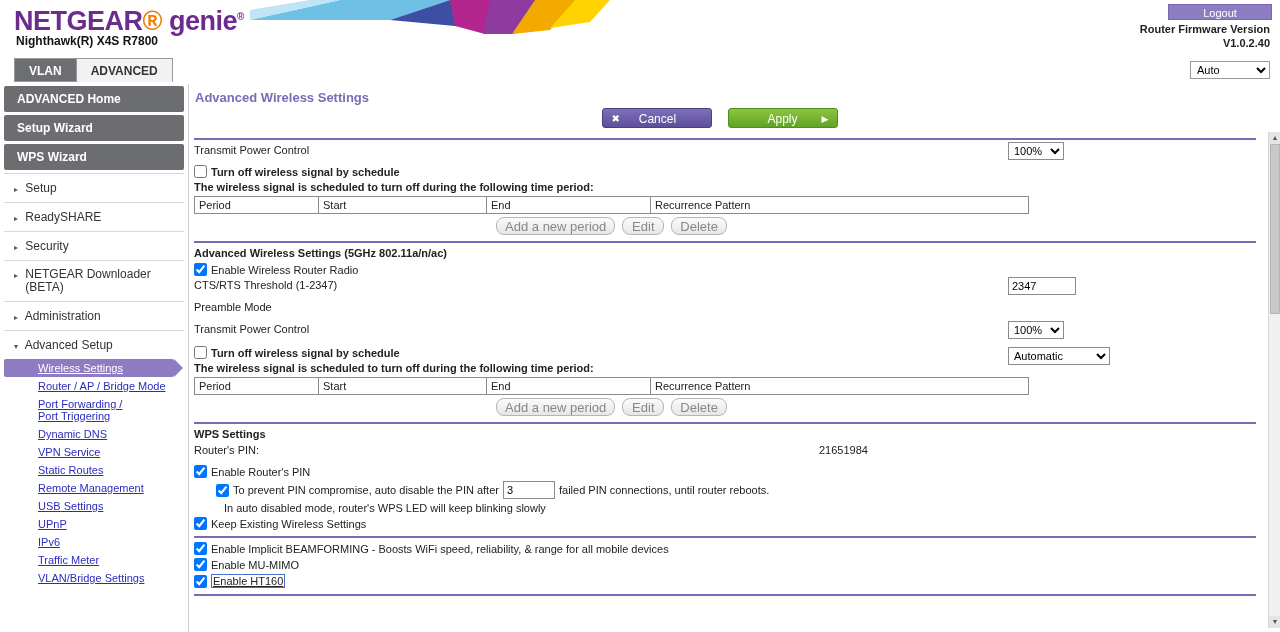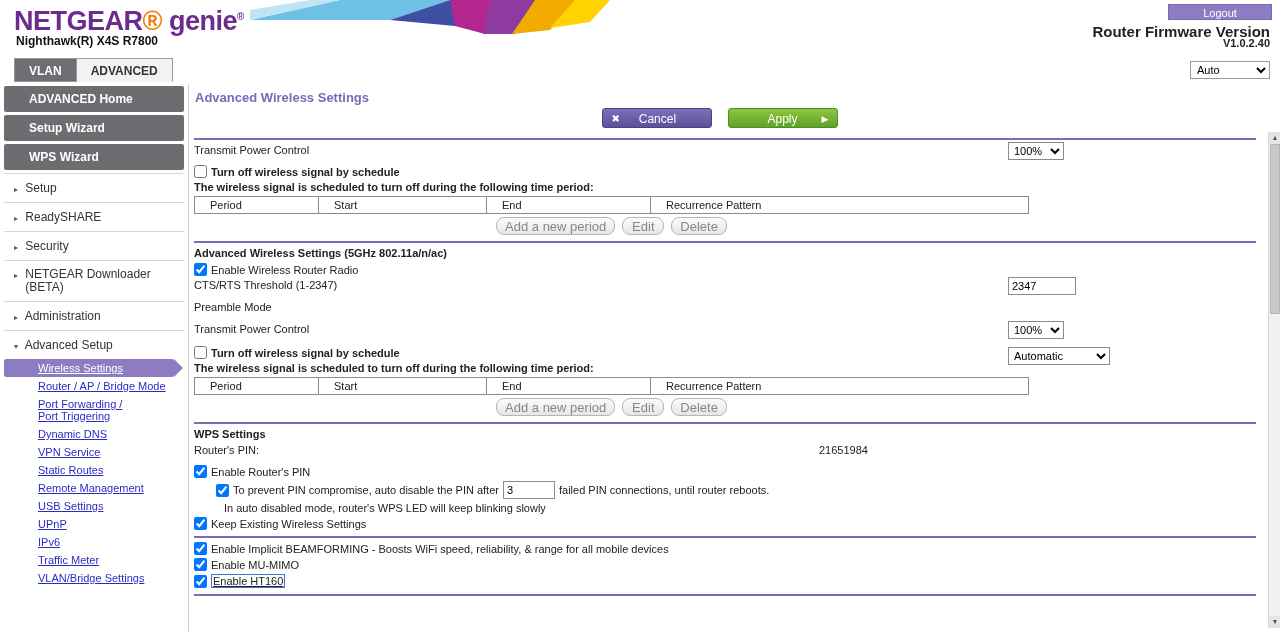--- a/index.html
+++ b/index.html
@@ -42,21 +42,21 @@
   .logout {
     position: absolute; right: 8px; top: 4px;
     width: 104px; height: 16px;
     background: #8e7cc3;
     color: #fff; font-size: 11px; text-align: center; line-height: 16px;
     border: 1px solid #7b68b5;
     cursor: pointer;
   }
   .fwline {
     position: absolute; right: 10px; top: 23px;
-    font-size: 15px; font-weight: bold; color: #222; text-align: right;
+    font-size: 11px; font-weight: bold; color: #222; text-align: right;
   }
   .fwver {
     position: absolute; right: 10px; top: 37px;
     font-size: 11px; font-weight: bold; color: #222; text-align: right;
   }
 
   
   .tabs {
     position: absolute; left: 14px; top: 58px;
     display: flex; align-items: flex-end;
@@ -85,21 +85,21 @@
     width: 189px; height: 548px;
     background: #fff;
     border-right: 1px solid #cfcfcf;
   }
   .nav-hdr {
     height: 26px; line-height: 26px;
     margin: 0 4px 3px 4px;
     background: #6c6d70;
     color: #fff;
     font-size: 12px; font-weight: bold;
-    padding-left: 25px;
+    padding-left: 13px;
     border-radius: 2px;
     cursor: pointer;
   }
   .nav-hdr.first { margin-top: 2px; }
   .nav-group {
     margin: 0 4px;
     border-top: 1px solid #d8d8d8;
     font-size: 12px;
     color: #333;
     padding: 7px 0 7px 10px;
@@ -195,21 +195,21 @@
     border-collapse: collapse;
     width: 835px;
     margin-top: 3px;
     font-size: 11px;
   }
   table.period th {
     border: 1px solid #8b8b8b;
     background: #fff;
     font-weight: normal;
     text-align: left;
-    padding: 2px 15px;
+    padding: 2px 4px;
     height: 17px;
   }
   .tbl-btns { width: 835px; text-align: center; margin-top: 3px; }
   .gbtn {
     display: inline-block;
     min-width: 42px;
     height: 18px; line-height: 17px;
     font-size: 13px;
     color: #888;
     background: linear-gradient(#fbfbfb,#e6e6e6);

